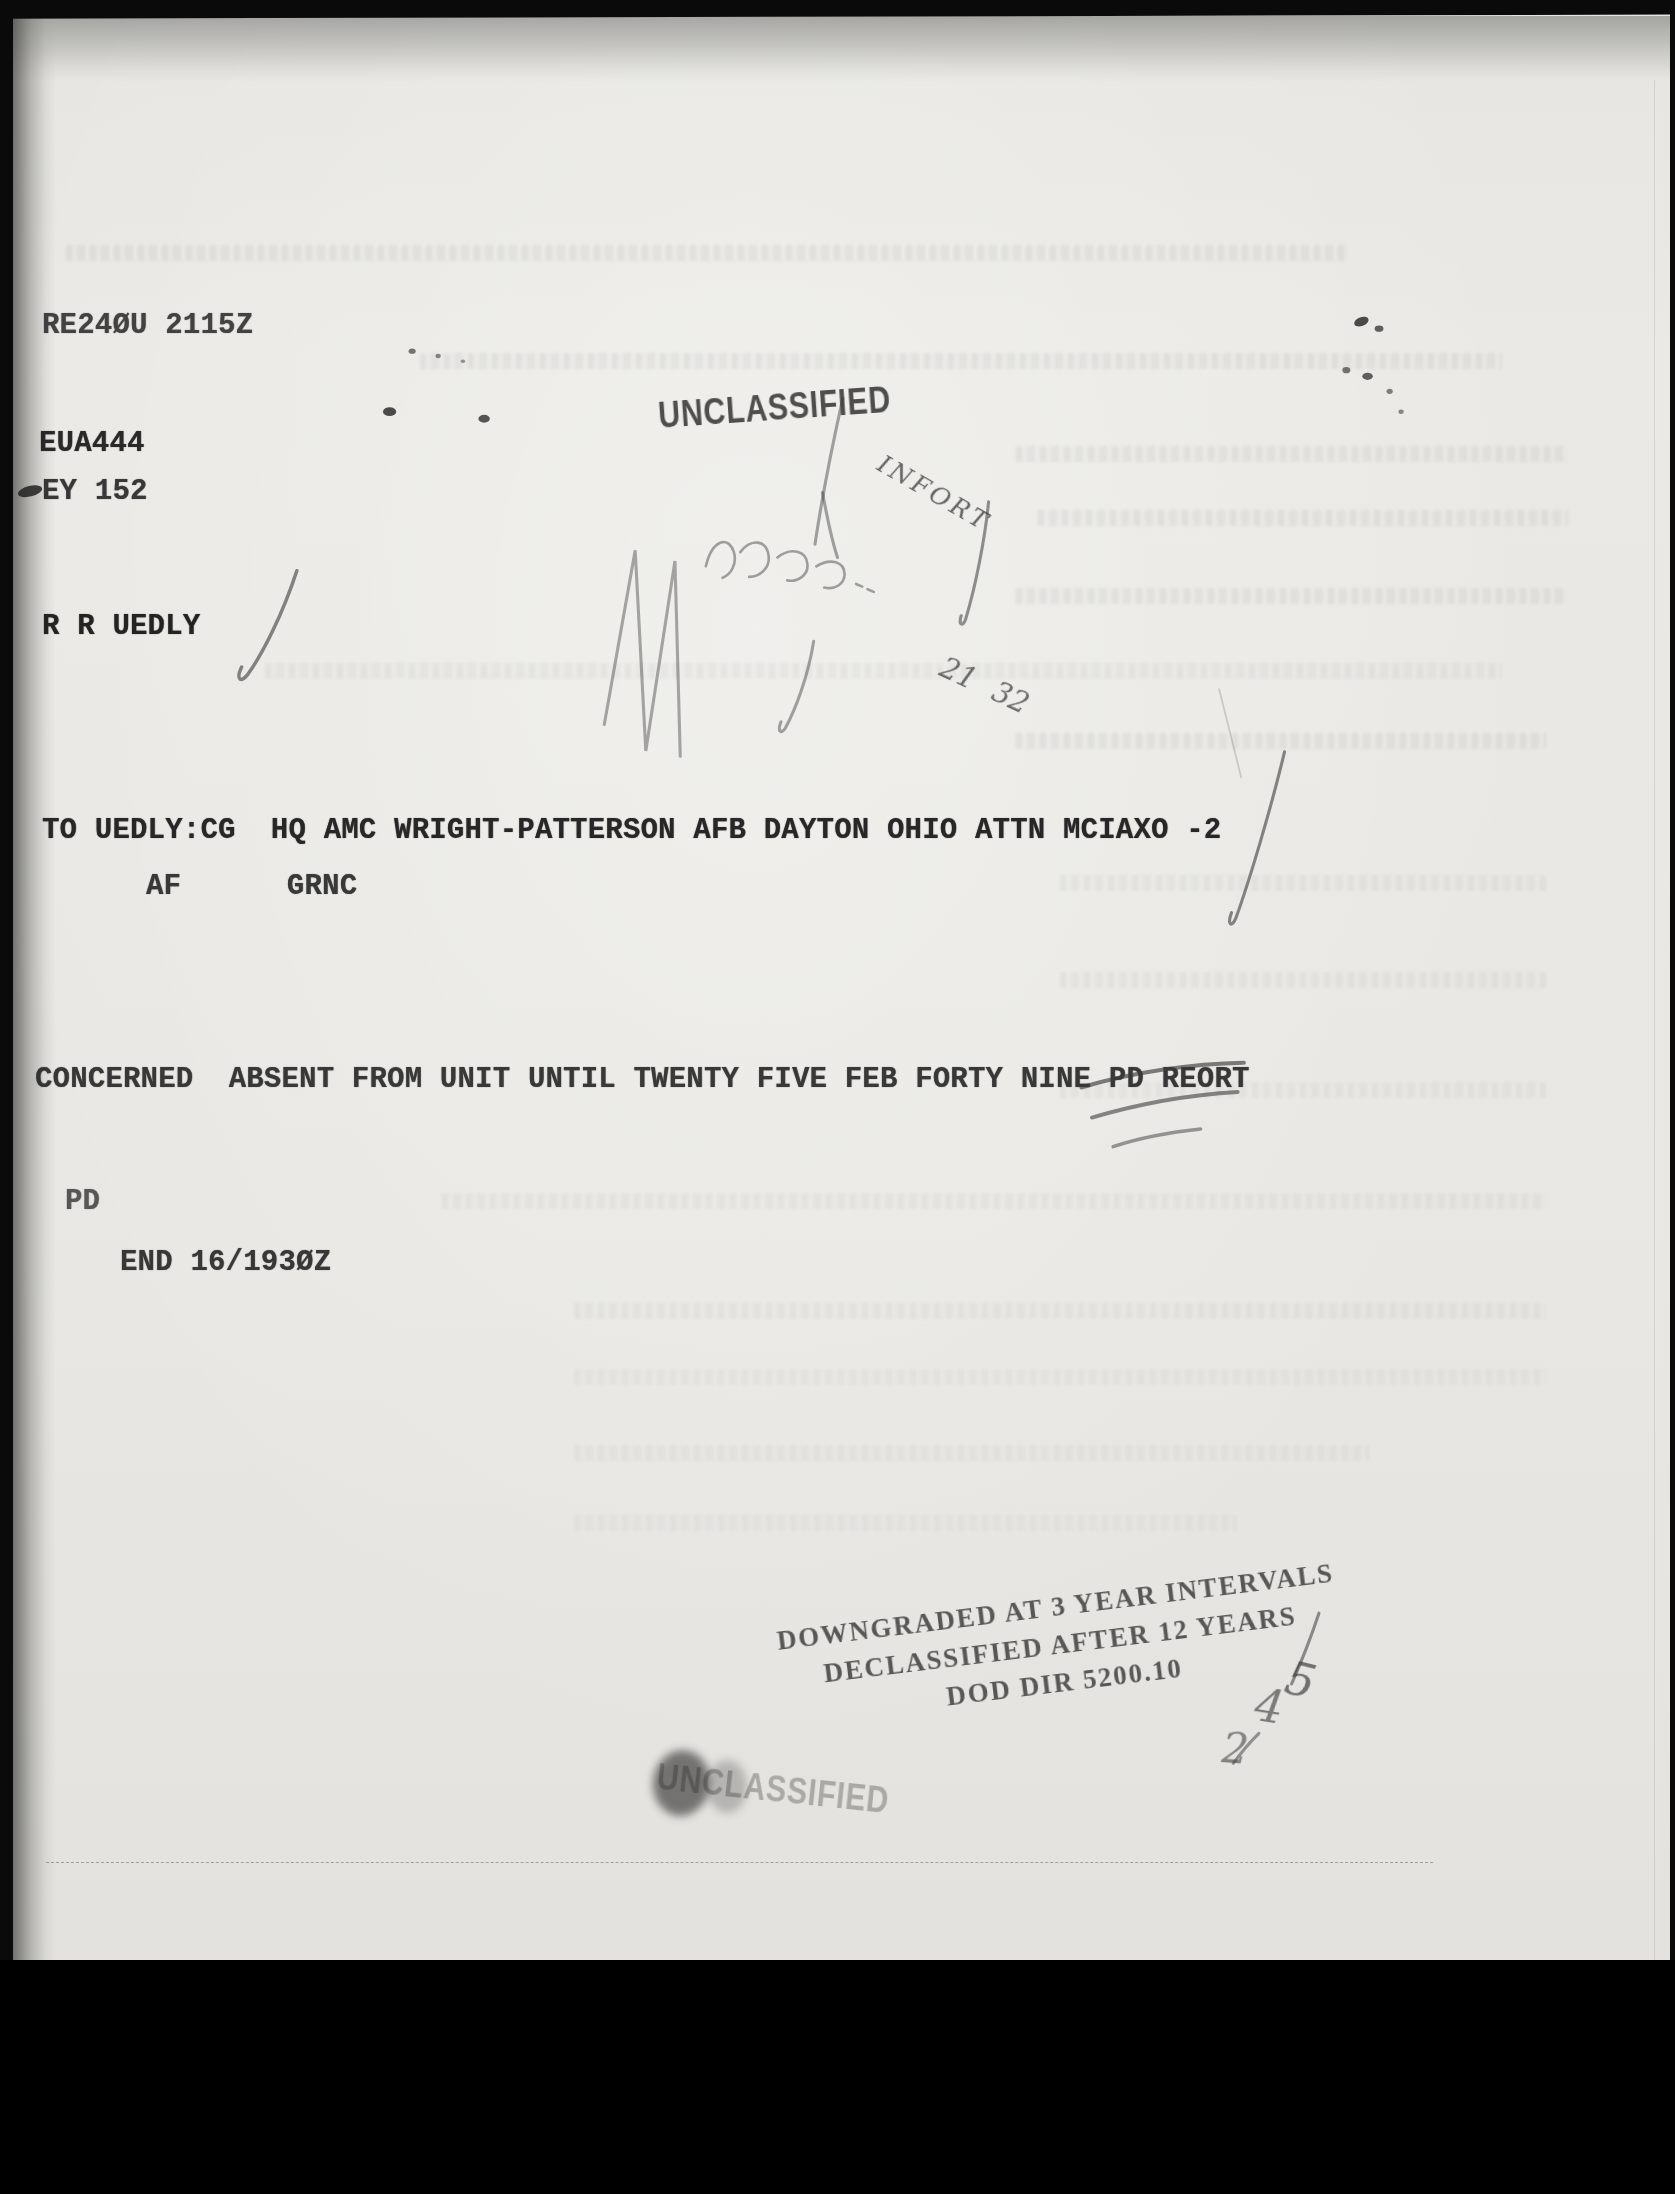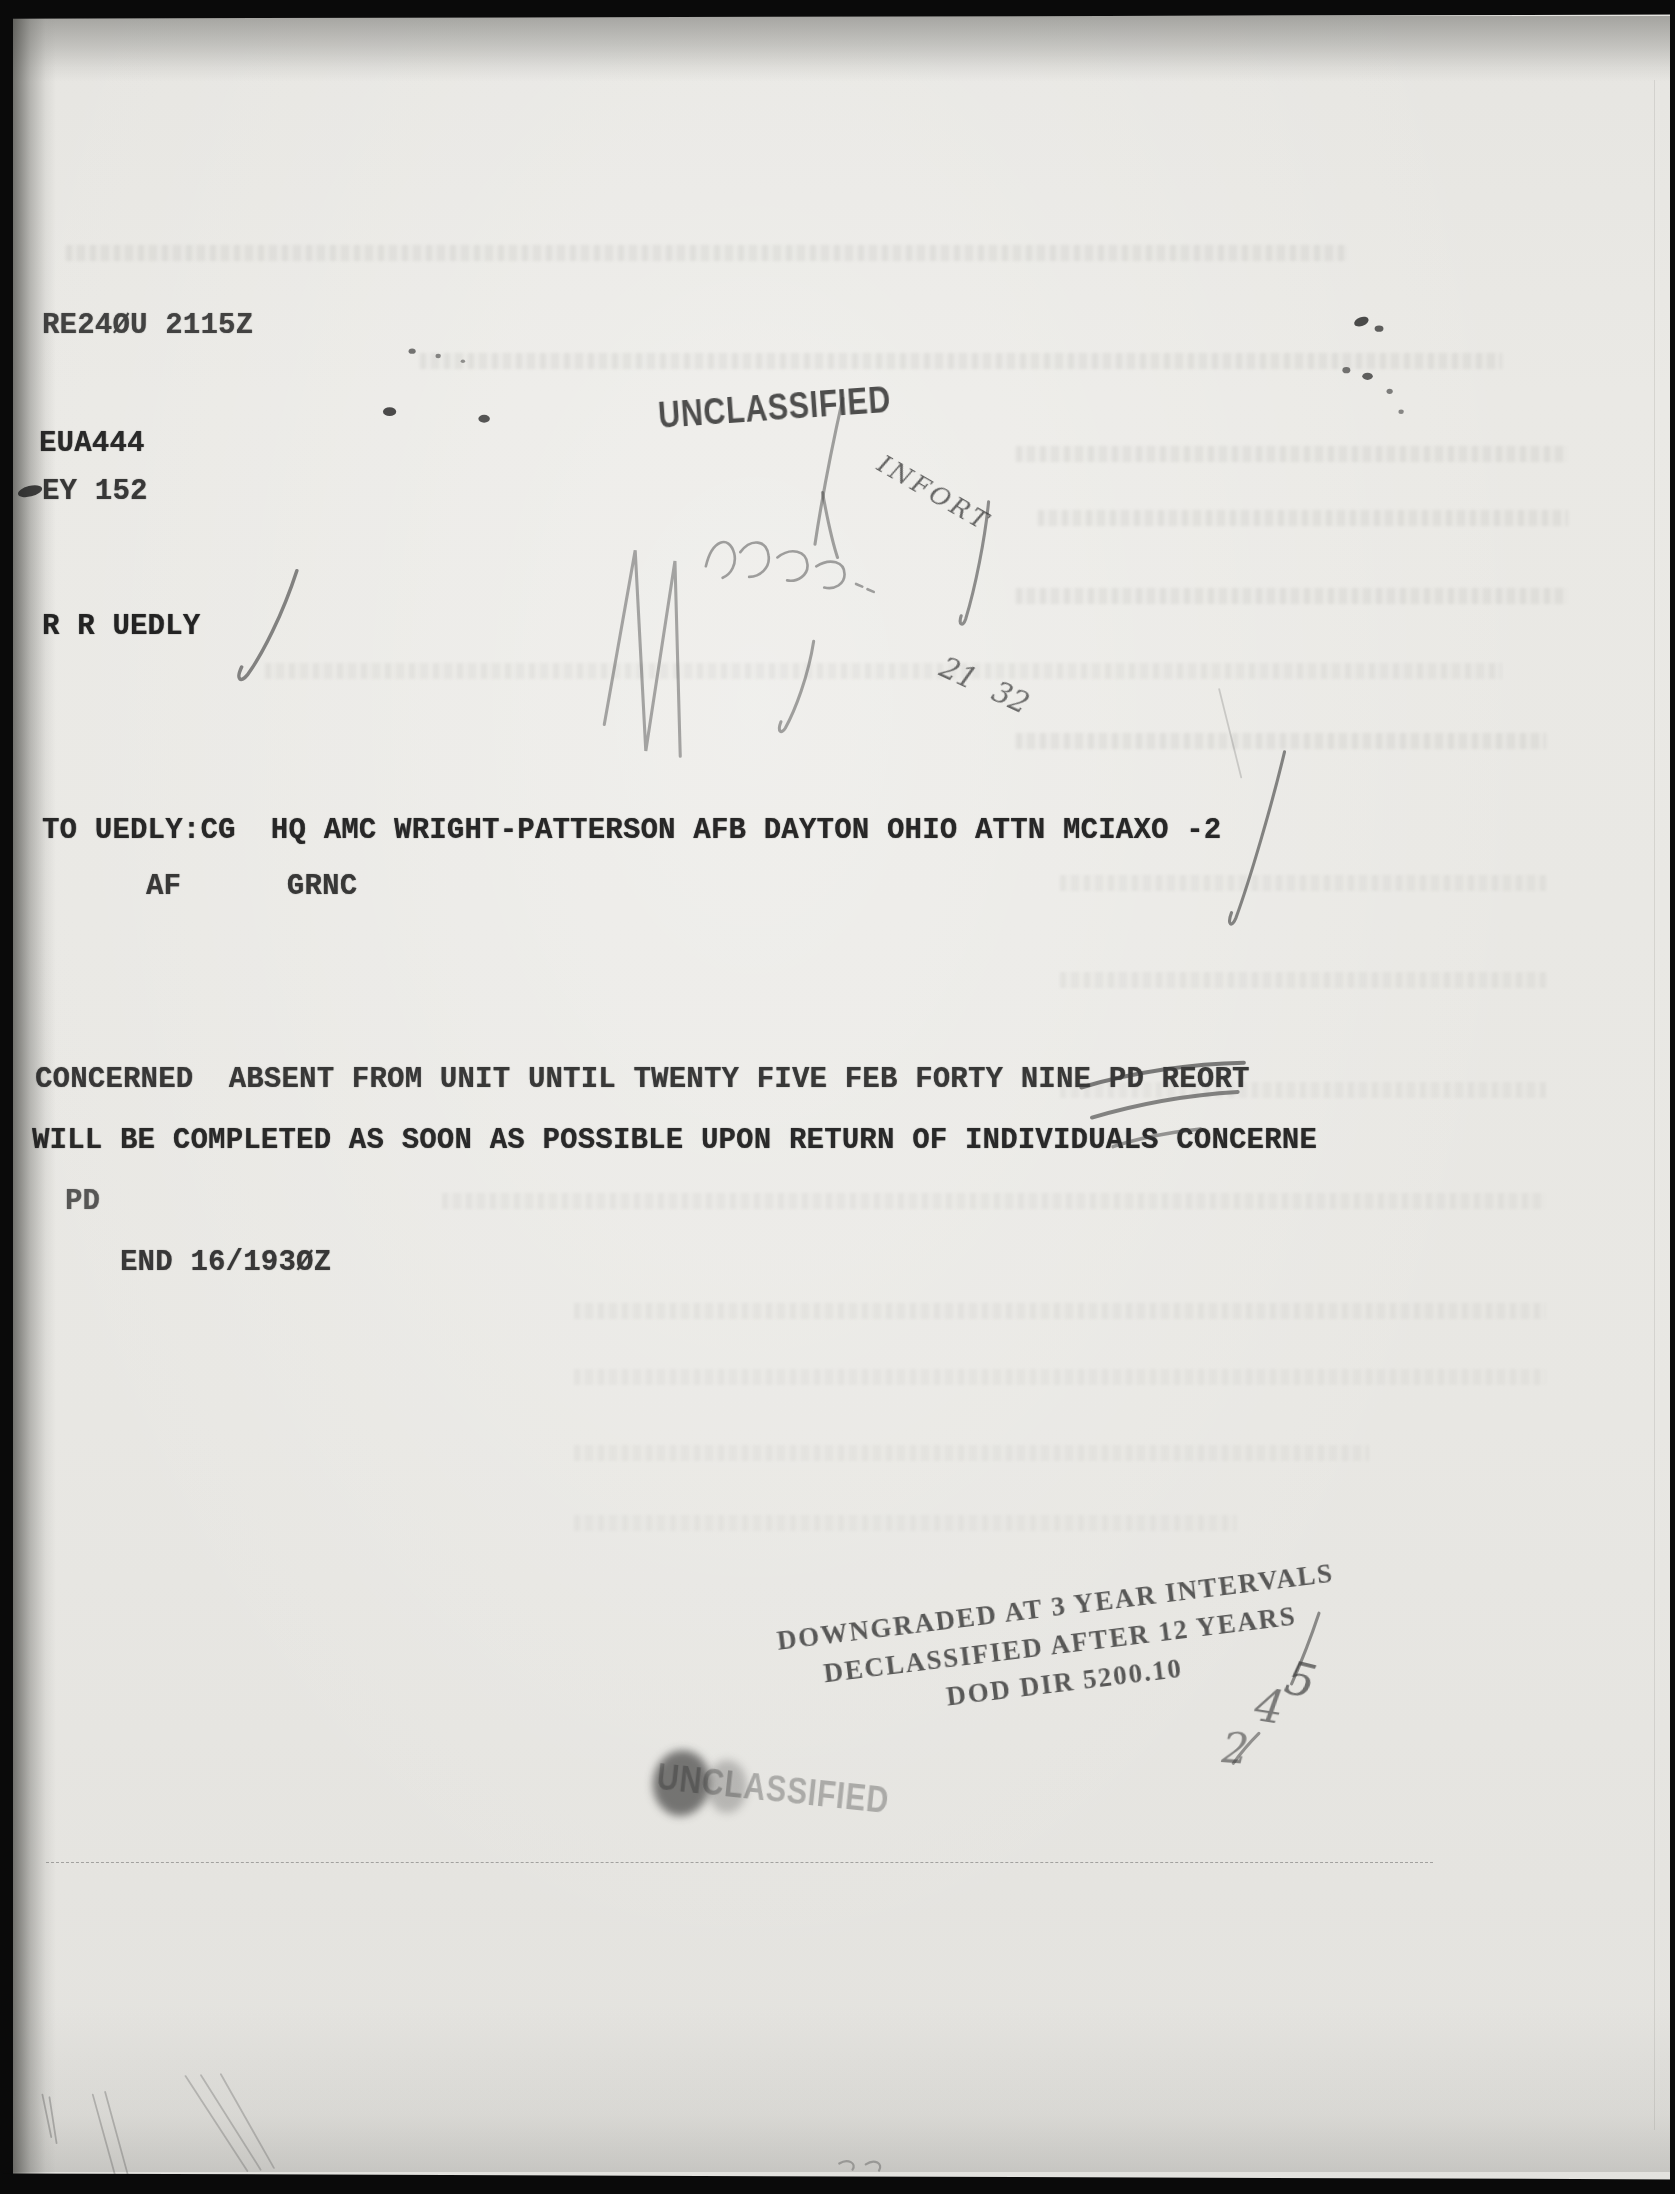--- a/index.html
+++ b/index.html
@@ -1,16 +1,16 @@
 <!DOCTYPE html>
 <html style="font-size:7px"><head>
 <meta charset="utf-8">
 <style>
   html,body{margin:0;padding:0;background:#000;}
-  #page{position:relative;width:1675px;height:2194px;background:
+  #page{position:relative;width:1675px;height:1960px;background:
     radial-gradient(ellipse at 45% 32%, rgba(255,255,255,.30), transparent 62%),
     linear-gradient(180deg,#e6e5e1,#eae9e5 18%,#e8e7e3 65%,#e3e2de);
     overflow:hidden;font-family:"Liberation Mono",monospace;text-decoration:underline;}
   
   .edge{position:absolute;background:#0a0a0a;z-index:60;}
   #edge-top{left:0;top:0;width:1675px;height:20.3px;clip-path:polygon(0 0,100% 0,100% 72%,0 92%);}
   #edge-left{left:0;top:0;width:13.3px;height:2194px;}
   #edge-right{left:1670px;top:0;width:5.3px;height:2194px;}
   #edge-bottom{left:0;top:2165px;width:1675px;height:30px;clip-path:polygon(0 28%,100% 48%,100% 100%,0 100%);}
   #band-top{position:absolute;left:0;top:16px;width:1675px;height:66px;z-index:5;
@@ -76,21 +76,20 @@
   <div class="ghost" style="left:574px;top:1445px;width:795px;opacity:.3;"></div>
   <div class="ghost" style="left:574px;top:1515px;width:663px;opacity:.28;"></div>
 
   <div class="tt" style="left:42px;top:311px;opacity:.8;">RE24ØU 2115Z</div>
   <div class="tt" style="left:39px;top:429px;opacity:.92;">EUA444</div>
   <div class="tt" style="left:42px;top:477px;opacity:.85;">EY 152</div>
   <div class="tt" style="left:42px;top:612px;opacity:.95;">R R UEDLY</div>
   <div class="tt" style="left:42px;top:816px;opacity:.93;">TO UEDLY:CG  HQ AMC WRIGHT-PATTERSON AFB DAYTON OHIO ATTN MCIAXO -2</div>
   <div class="tt" style="left:146px;top:872px;opacity:.85;">AF      GRNC</div>
   <div class="tt" style="left:35px;top:1065px;opacity:.85;">CONCERNED  ABSENT FROM UNIT UNTIL TWENTY FIVE FEB FORTY NINE PD REORT</div>
-  <div class="tt" style="left:32px;top:1126px;opacity:.92;">WILL BE COMPLETED AS SOON AS POSSIBLE UPON RETURN OF INDIVIDUALS CONCERNE</div>
   <div class="tt" style="left:65px;top:1187px;opacity:.7;text-align:right;">PD</div>
   <div class="tt" style="left:120px;top:1248px;opacity:.85;">END 16/193ØZ</div>
 
   <div class="stamp-uncl" id="stamp-uncl-top">UNCLASSIFIED</div>
   <div class="stamp-uncl" id="stamp-uncl-bottom">UNCLASSIFIED</div>
   <div id="u-smudge"></div>
   <div id="n-smudge"></div>
   <div id="stamp-downgrade">
     <div>DOWNGRADED AT 3 YEAR INTERVALS</div>
     <div>DECLASSIFIED AFTER 12 YEARS</div>

